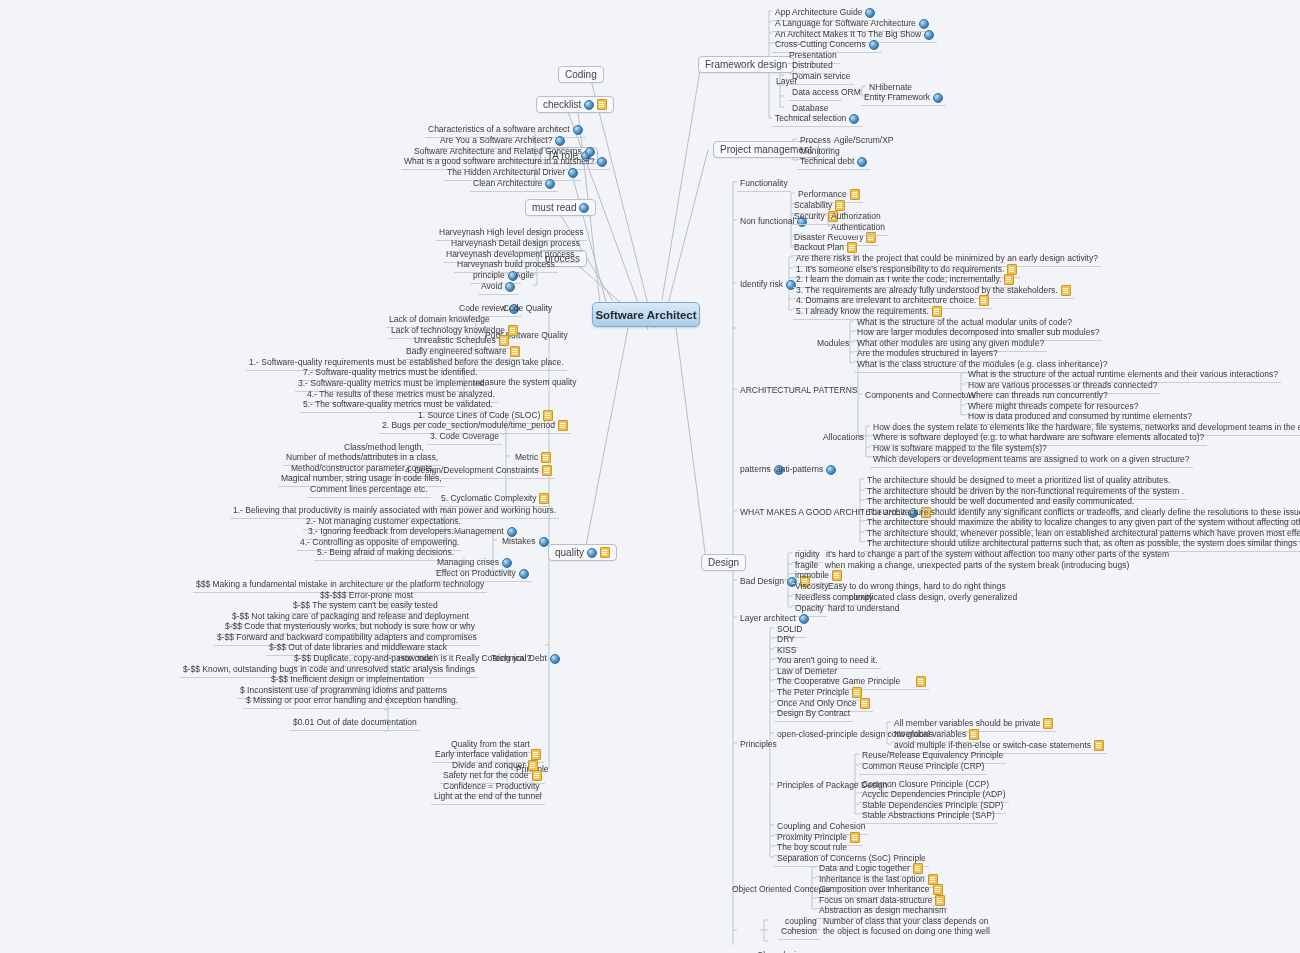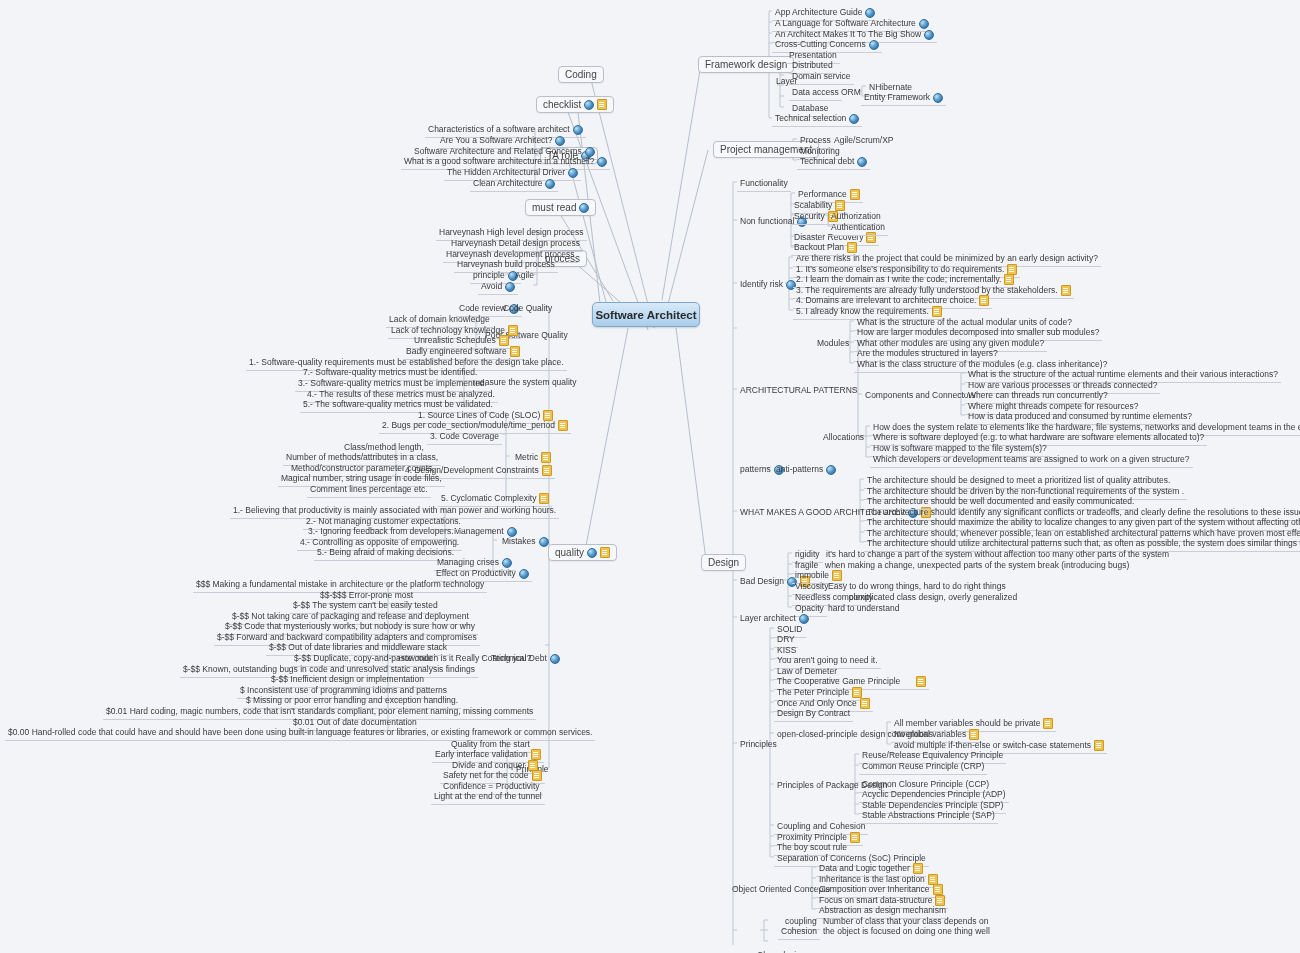--- a/index.html
+++ b/index.html
@@ -378,29 +378,23 @@
     </div>
 <div class="node leaf" style="left:268px;top:673px;">
       <span>$-$$ Inefficient design or implementation</span>
     </div>
 <div class="node leaf" style="left:237px;top:684px;">
       <span>$ Inconsistent use of programming idioms and patterns</span>
     </div>
 <div class="node leaf" style="left:243px;top:694px;">
       <span>$ Missing or poor error handling and exception handling.</span>
     </div>
-<div class="node leaf" style="left:103px;top:705px;">
-      <span>$0.01 Hard coding, magic numbers, code that isn't standards compliant, poor element naming, missing comments</span>
-    </div>
 <div class="node leaf" style="left:290px;top:716px;">
       <span>$0.01 Out of date documentation</span>
     </div>
-<div class="node leaf" style="left:5px;top:726px;">
-      <span>$0.00 Hand-rolled code that could have and should have been done using built-in language features or libraries, or existing framework or common services.</span>
-    </div>
 
 <div class="node plain" style="left:513px;top:763px;">
       <span>Principle</span>
     </div>
 <div class="node leaf" style="left:448px;top:738px;">
       <span>Quality from the start</span>
     </div>
 <div class="node leaf" style="left:432px;top:748px;">
       <span>Early interface validation</span>
       <span class="ico ico-note"></span>

